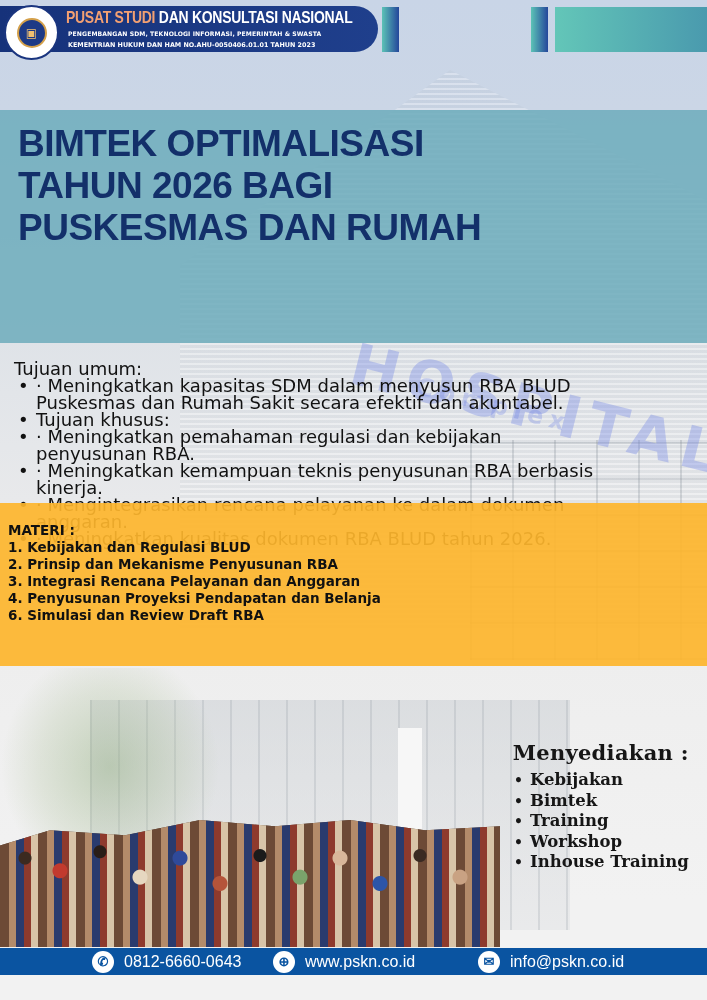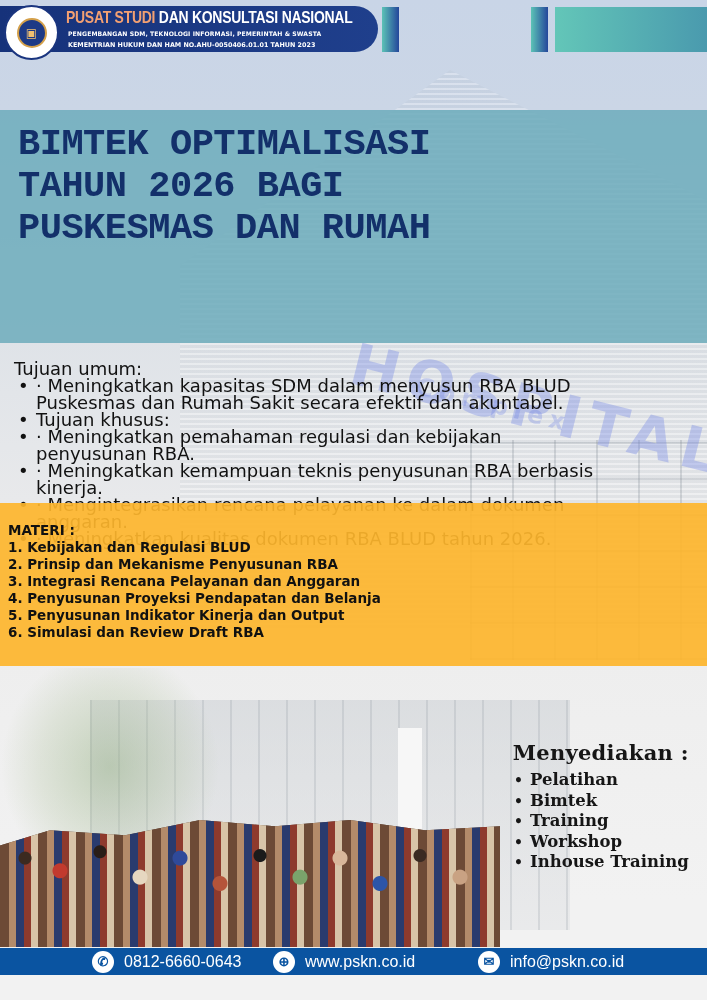--- a/index.html
+++ b/index.html
@@ -42,21 +42,21 @@
   .org-sub1 { position: absolute; left: 68px; top: 30px; font-size: 6.1px; color: #ffffff; font-weight: bold; white-space: nowrap; letter-spacing: 0.1px; }
   .org-sub2 { position: absolute; left: 68px; top: 41px; font-size: 6.4px; color: #ffffff; font-weight: bold; white-space: nowrap; }
 
   .deco-1 { position: absolute; left: 382px; top: 7px; width: 17px; height: 45px; background: linear-gradient(90deg, #5cc3b6, #24479b); }
   .deco-2 { position: absolute; left: 531px; top: 7px; width: 17px; height: 45px; background: linear-gradient(90deg, #5cc3b6, #24479b); }
   .deco-3 { position: absolute; left: 555px; top: 7px; width: 152px; height: 45px; background: linear-gradient(90deg, #63c6b8, #4a9aae); }
 
   
   .title-band { position: absolute; left: 0; top: 110px; width: 707px; height: 233px; background: rgba(110,172,188,0.86); }
   .title-text { position: absolute; left: 18px; top: 123px; width: 640px; color: #13306a;
-    font-family: Liberation Mono, monospace; font-weight: bold; font-size: 37px; line-height: 42px; letter-spacing: -0.5px; }
+    font-family: Liberation Sans, sans-serif; font-weight: bold; font-size: 37px; line-height: 42px; letter-spacing: -0.5px; }
   .title-text span { display: block; }
 
   
   .objectives { position: absolute; left: 14px; top: 360px; width: 600px; color: #111111;
     font-family: "DejaVu Sans", sans-serif; font-size: 18px; line-height: 17px; font-weight: normal; }
   .objectives .label { display: block; }
   .objectives ul { list-style: none; margin-left: 4px; }
   .objectives li { position: relative; padding-left: 18px; }
   .objectives li::before { content: "•"; position: absolute; left: 0; top: 0; }
 
@@ -149,33 +149,32 @@
     </ul>
   </div>
 
   <div class="materi-band"></div>
   <div class="materi">
     <div>MATERI  :</div>
     <div>1. Kebijakan dan Regulasi BLUD</div>
     <div>2. Prinsip dan Mekanisme Penyusunan RBA</div>
     <div>3. Integrasi Rencana Pelayanan dan Anggaran</div>
     <div>4. Penyusunan Proyeksi Pendapatan dan Belanja</div>
-    <div>5. Penyusunan Indikator Kinerja dan Output</div>
     <div>6. Simulasi dan Review Draft RBA</div>
   </div>
 
   <div class="lower-building"></div>
   <div class="pillar"></div>
   <div class="tree"></div>
   <div class="crowd"></div>
 
   <div class="provide">
     <div class="heading">Menyediakan :</div>
     <ul>
-      <li>Pelatihan</li>
+      <li>Kebijakan</li>
       <li>Bimtek</li>
       <li>Training</li>
       <li>Workshop</li>
       <li>Inhouse Training</li>
     </ul>
   </div>
 
   <div class="footer">
     <div class="contact" style="left:92px;">
       <span class="ic">✆</span>

